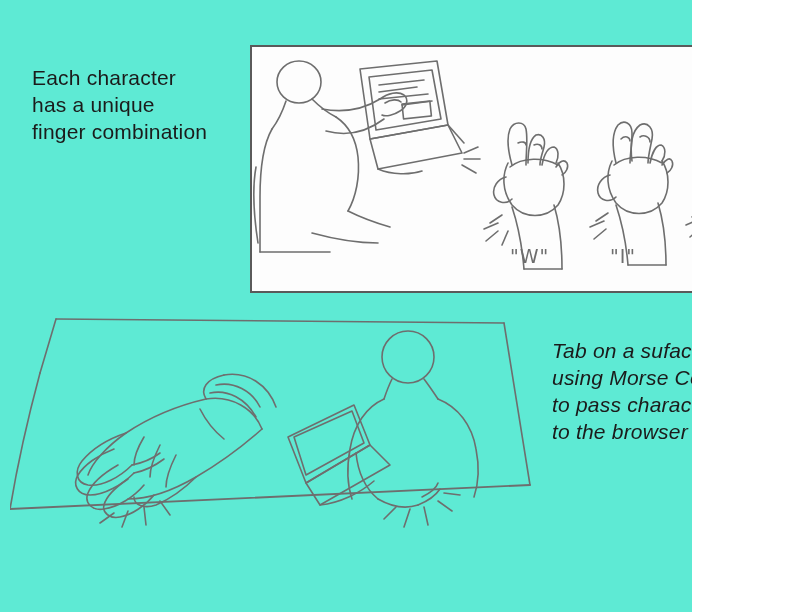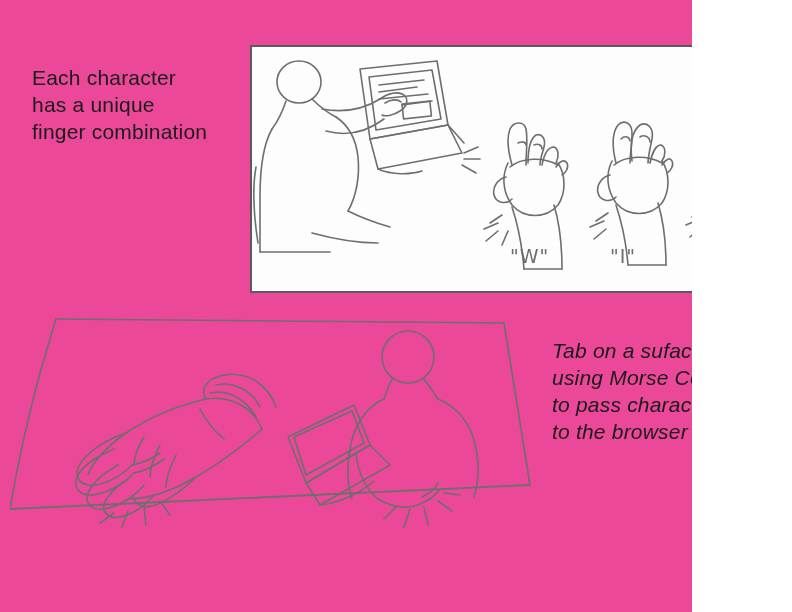--- a/index.html
+++ b/index.html
@@ -4,21 +4,21 @@
 <style>
   html, body {
     margin: 0;
     padding: 0;
     background: #ffffff;
   }
   #page {
     position: relative;
     width: 692px;
     height: 612px;
-    background: #ec4899;
+    background: #5eead4;
     overflow: hidden;
     font-family: "Liberation Sans", sans-serif;
   }
 
   
   .caption {
     position: absolute;
     color: #1b1b1b;
     font-size: 21px;
     line-height: 27px;

